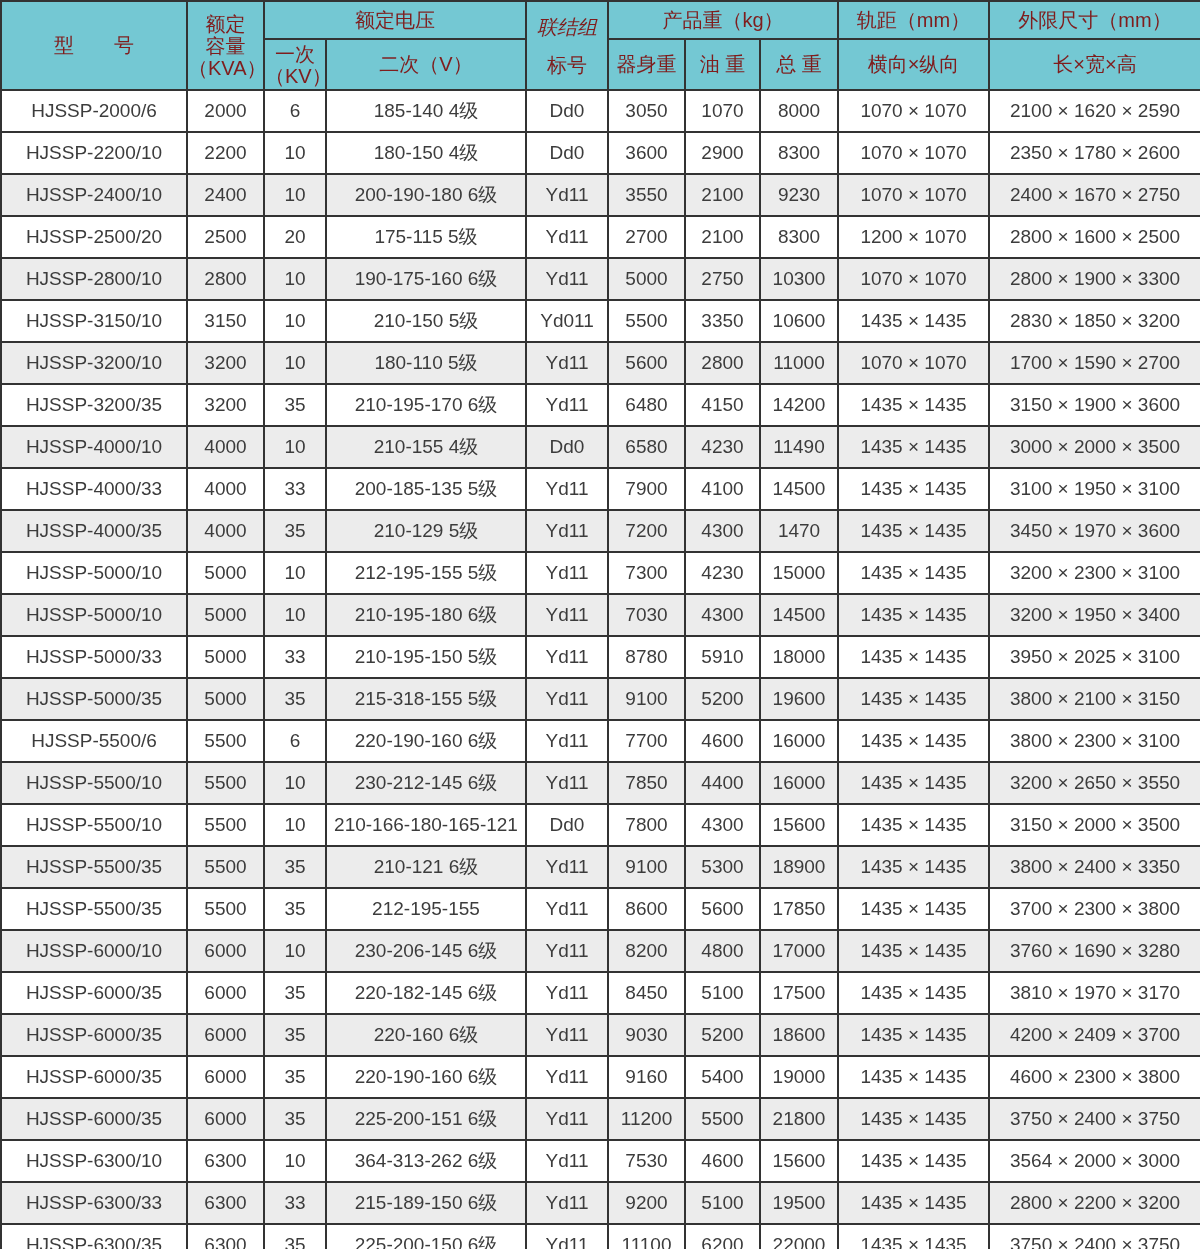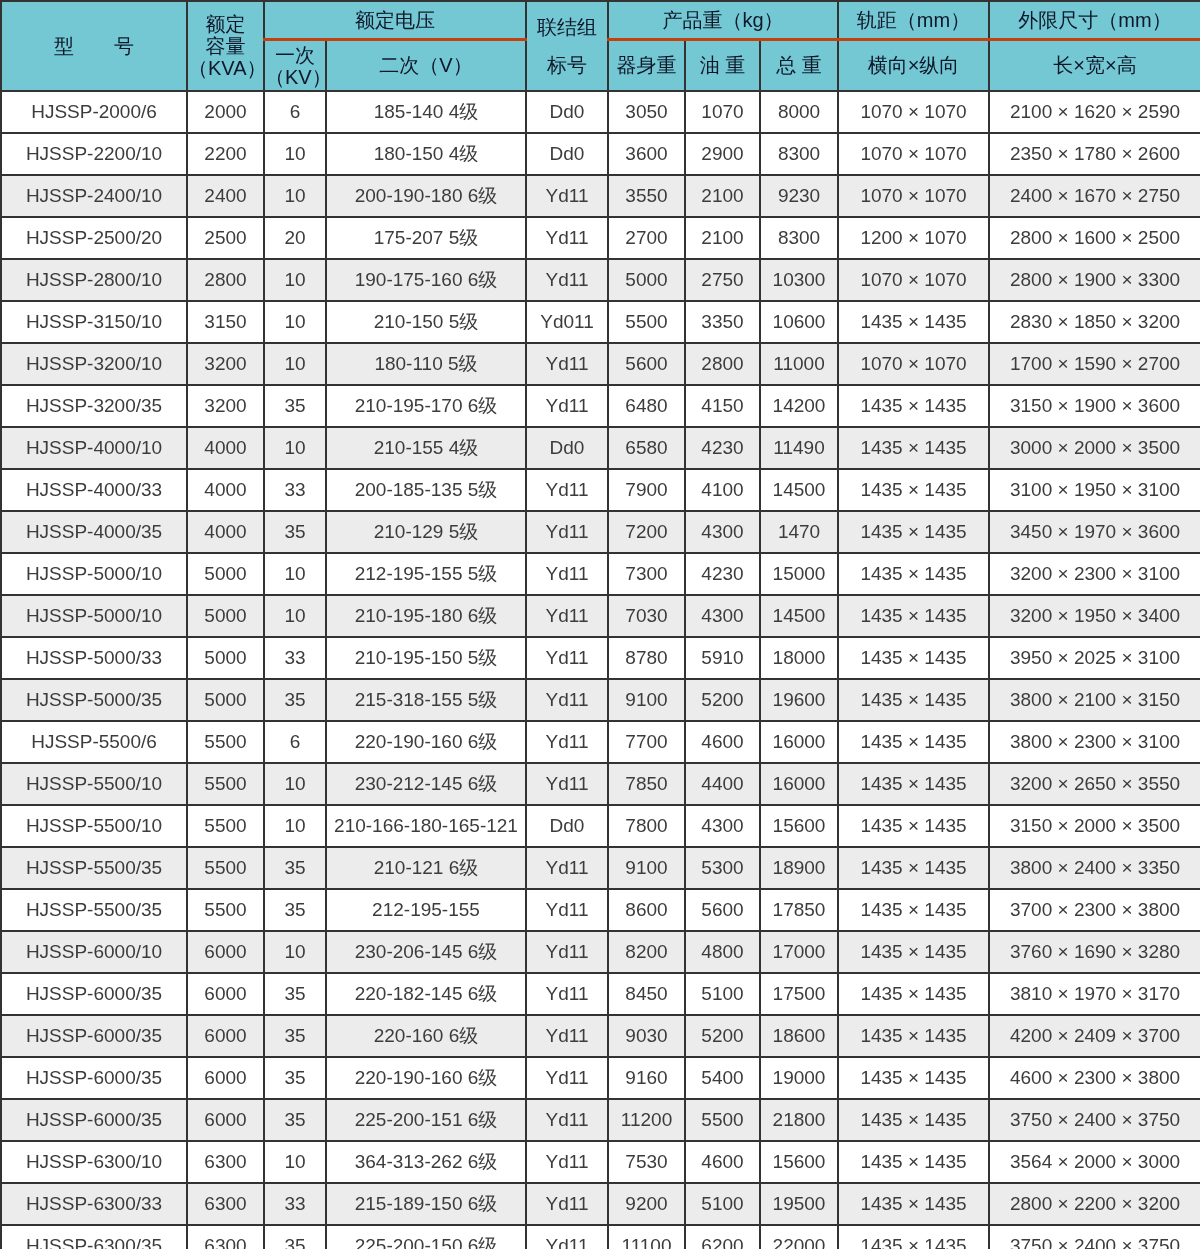--- a/index.html
+++ b/index.html
@@ -22,29 +22,29 @@
   th, td {
     border: 2px solid #333333;
     text-align: center;
     vertical-align: middle;
     padding: 0;
     overflow: hidden;
     white-space: nowrap;
   }
   thead th {
     background: #74c8d3;
-    color: #0f172a;
+    color: #7f1d1d;
     font-weight: normal;
     font-size: 20px;
   }
   tr.h1 th { height: 36px; }
   tr.h2 th { height: 49px; }
-  th.split { border-bottom: 3px solid #c2410c; }
+  th.split { border-bottom: 1px solid #c2410c; }
   th .line { display: block; line-height: 22px; }
-  th.connection .line:first-child { margin-bottom: 16px; }
+  th.connection .line:first-child { margin-bottom: 16px; font-style: italic; }
   tbody td {
     height: 40px;
     color: #3c3c3c;
     font-size: 19px;
     background: #ffffff;
   }
   tbody tr:nth-child(2n+3) td { background: #ececec; }
 </style>
 </head>
 <body>
@@ -127,21 +127,21 @@
           <td>3550</td>
           <td>2100</td>
           <td>9230</td>
           <td>1070 × 1070</td>
           <td>2400 × 1670 × 2750</td>
         </tr>
         <tr>
           <td>HJSSP-2500/20</td>
           <td>2500</td>
           <td>20</td>
-          <td>175-207  5级</td>
+          <td>175-115  5级</td>
           <td>Yd11</td>
           <td>2700</td>
           <td>2100</td>
           <td>8300</td>
           <td>1200 × 1070</td>
           <td>2800 × 1600 × 2500</td>
         </tr>
         <tr>
           <td>HJSSP-2800/10</td>
           <td>2800</td>

